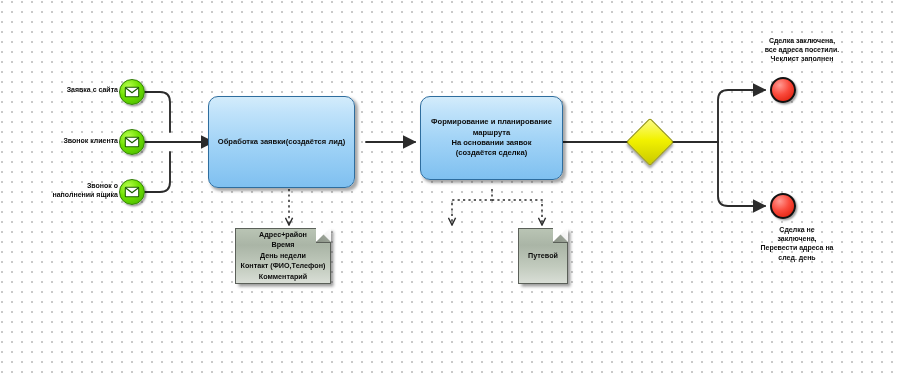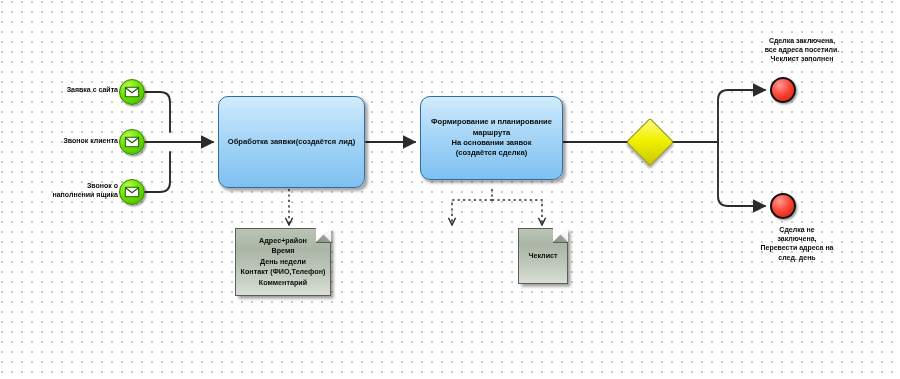--- a/index.html
+++ b/index.html
@@ -212,46 +212,46 @@
 
   <div class="note" style="left:18px; top:181px; width:100px; text-align:right;">Звонок о
 наполнении ящика</div>
   <div class="start-event" style="left:119px; top:179px;">
     <svg width="15" height="11" viewBox="0 0 15 11">
       <rect x="0.7" y="0.7" width="13.6" height="9.6" rx="1" fill="#ffffff" stroke="#1d5f00" stroke-width="1.3"></rect>
       <path d="M 1.2 1.4 L 7.5 6.2 L 13.8 1.4" fill="none" stroke="#1d5f00" stroke-width="1.3"></path>
     </svg>
   </div>
 
-  <div class="task" style="left:218px; top:96px; width:147px; height:92px;">
+  <div class="task" style="left:208px; top:96px; width:147px; height:92px;">
     <span class="task-label">Обработка заявки(создаётся лид)</span>
   </div>
 
   <div class="task" style="left:420px; top:96px; width:143px; height:84px;">
     <span class="task-label">Формирование и планирование
 маршрута
 На основании заявок
 (создаётся сделка)</span>
   </div>
 
   <div class="gateway" style="left:633px; top:125px;"></div>
 
-  <div class="data-object" style="left:235px; top:228px; width:96px; height:68px;">
+  <div class="data-object" style="left:235px; top:228px; width:96px; height:56px;">
     <span class="fold"></span>
     <span class="data-label">Адрес+район
 Время
 День недели
 Контакт (ФИО,Телефон)
 Комментарий</span>
   </div>
 
 
   <div class="data-object" style="left:518px; top:228px; width:50px; height:56px;">
     <span class="fold"></span>
-    <span class="data-label">Чеклист</span>
+    <span class="data-label">Путевой</span>
   </div>
 
   <div class="note" style="left:727px; top:36px; width:150px;">Сделка заключена,
 все адреса посетили.
 Чеклист заполнен</div>
   <div class="end-event" style="left:770px; top:77px;"></div>
 
   <div class="end-event" style="left:770px; top:193px;"></div>
   <div class="note" style="left:717px; top:225px; width:160px;">Сделка не
 заключена,

